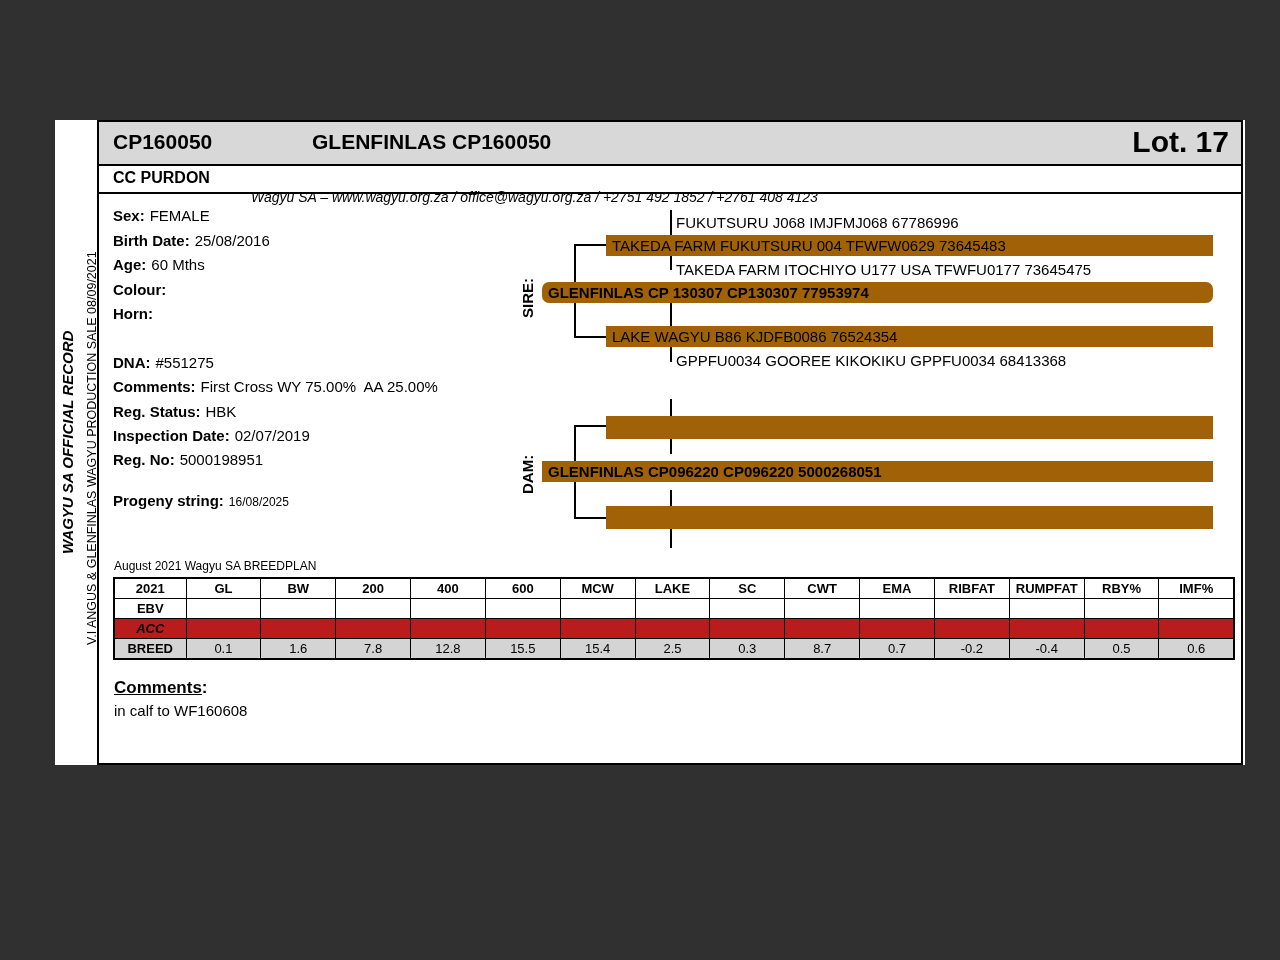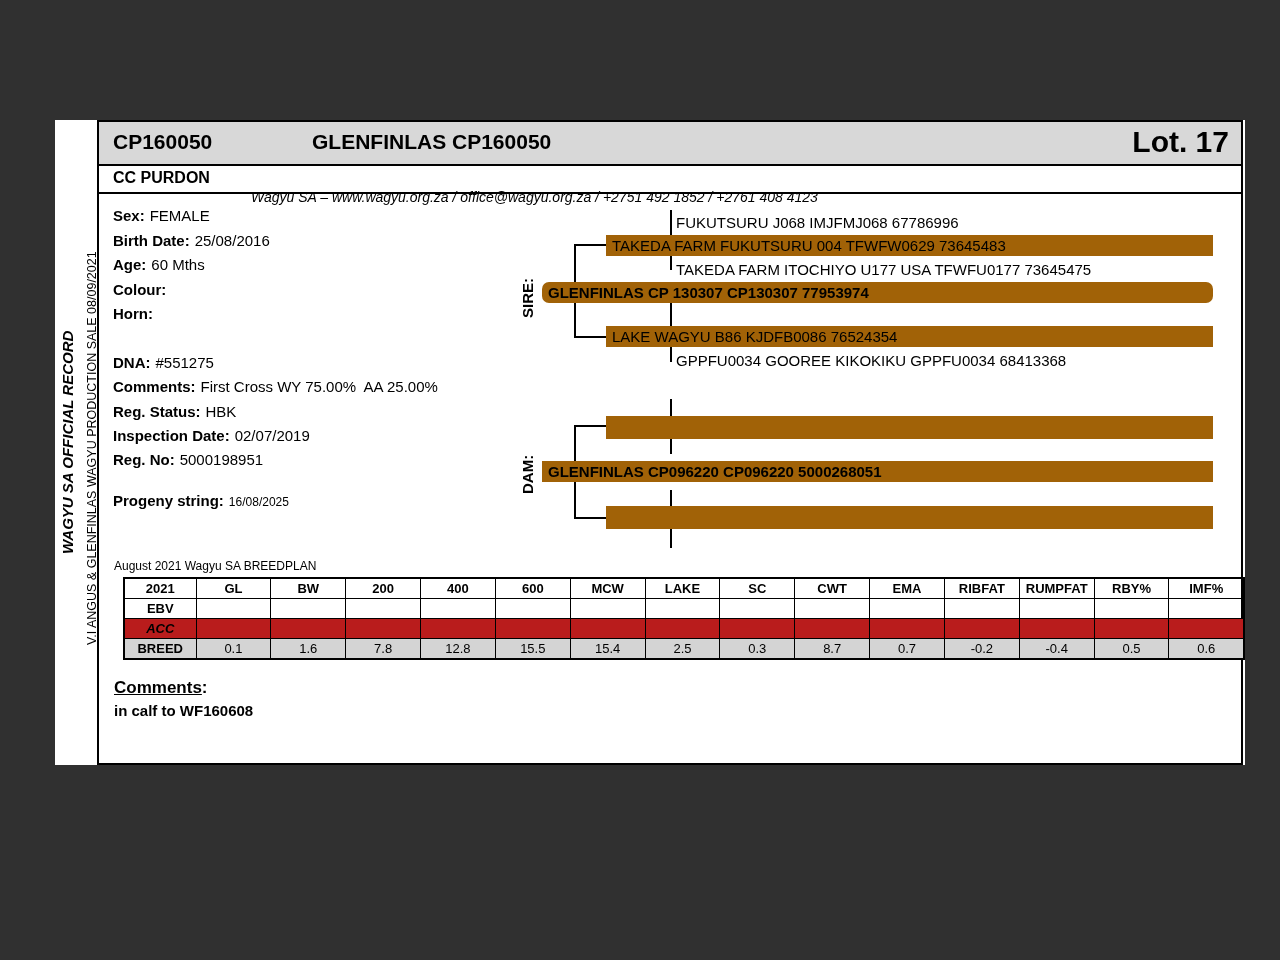--- a/index.html
+++ b/index.html
@@ -33,33 +33,33 @@
   .detail .small { font-size:12px; }
 
   .prow { position:absolute; height:21px; line-height:21px; font-size:15px; white-space:nowrap; }
   .pbar { background:#a16207; padding-left:6px; box-sizing:border-box; }
   .pbold { font-weight:bold; }
   .ln { position:absolute; background:#000; }
   .plabel { font-size:15px; font-weight:bold; }
 
   .caption { position:absolute; left:15px; top:437px; font-size:12px; }
 
-  table.ebv { position:absolute; left:24px; top:455px; width:1122px;
+  table.ebv { position:absolute; left:14px; top:455px; width:1122px;
               border-collapse:collapse; table-layout:fixed; font-size:13px;
               border:2px solid #000; }
   table.ebv th, table.ebv td { border:1px solid #000; height:19px; padding:0 2px;
               text-align:center; overflow:hidden; white-space:nowrap; }
   table.ebv col.lab { width:72px; }
   table.ebv tr.acc { background:#b91c1c; }
   table.ebv tr.acc th { font-style:italic; }
   table.ebv tr.breed { background:#d4d4d4; }
 
   .cm { position:absolute; left:15px; top:556px; font-size:17px; font-weight:bold; }
   .cm .ch { text-decoration:underline; }
-  .cmtext { position:absolute; left:15px; top:580px; font-size:15px;font-weight:bold; }
+  .cmtext { position:absolute; left:15px; top:580px; font-size:15px; }
 </style>
 </head>
 <body>
 
 <div class="page">
 
   <div class="rot side1">WAGYU SA OFFICIAL RECORD</div>
   <div class="rot side2">V.I ANGUS &amp; GLENFINLAS WAGYU PRODUCTION SALE  08/09/2021</div>
 
   <div class="box">

